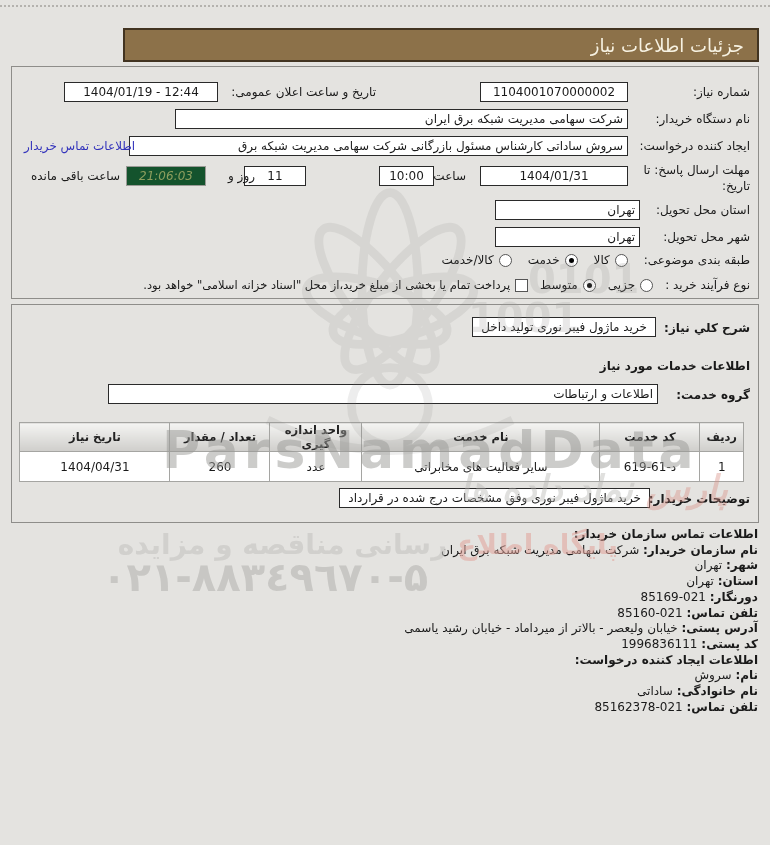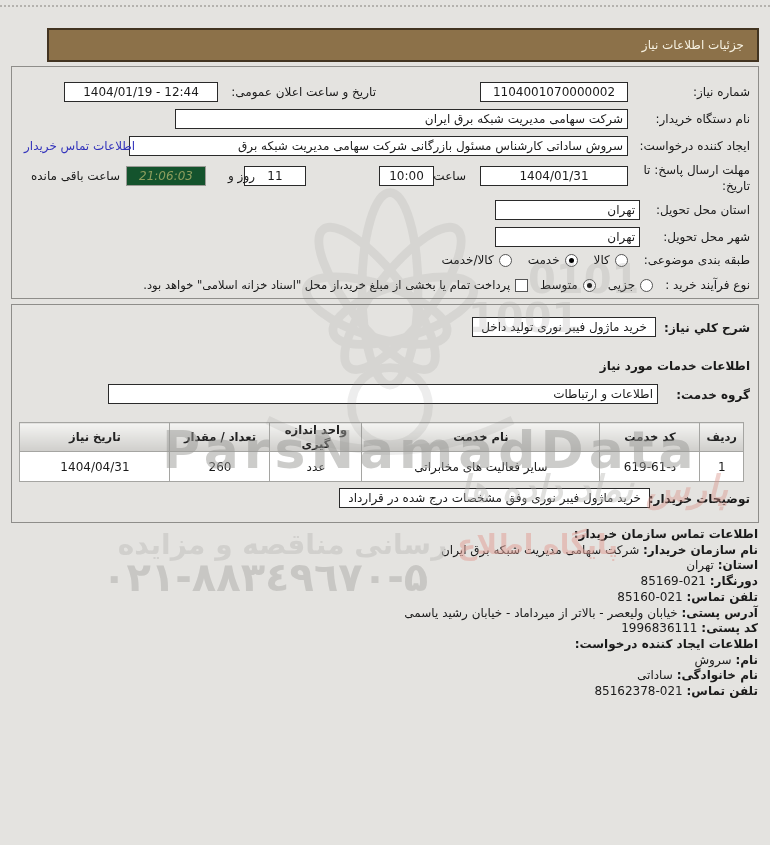--- a/index.html
+++ b/index.html
@@ -6,24 +6,24 @@
   html,body { width:770px; height:845px; }
   body {
     font-family:"DejaVu Sans","Liberation Sans",sans-serif;
     font-size:12px; color:#1a1a1a;
     background:#e4e3e0; direction:rtl; overflow:hidden; position:relative;
   }
   .top-edge { position:absolute; top:5px; left:0; width:770px; border-top:2px dotted #b4b2ae; }
 
   
   .titlebar {
-    position:absolute; top:28px; right:11px; width:712px; height:34px;
+    position:absolute; top:28px; right:11px; width:636px; height:34px;
     background:#8c7149; border:2px solid #423421;
     display:flex; align-items:center; padding:8px 13px;
-    color:#f7f2e2; font-size:12px;
+    color:#f7f2e2; font-size:18px;
   }
 
   .panel { position:absolute; right:11px; width:748px; border:1px solid #8e8d8a; }
   .panel1 { top:66px; height:233px; }
   .panel2 { top:304px; height:219px; }
 
   .lbl { position:absolute; white-space:nowrap; }
   .lbl.b { font-weight:bold; }
 
   .field {
@@ -228,20 +228,24 @@
   </div>
 </div>
 
 <div class="contact">
   <div class="hline">اطلاعات تماس سازمان خریدار:</div>
   <div>
     <span class="l">نام سازمان خریدار:</span>
     <span>شرکت سهامی مدیریت شبکه برق ایران</span>
   </div>
   <div>
+    <span class="l">شهر:</span>
+    <span>تهران</span>
+  </div>
+  <div>
     <span class="l">استان:</span>
     <span>تهران</span>
   </div>
   <div>
     <span class="l">دورنگار:</span>
     <span dir="ltr">85169-021</span>
   </div>
   <div>
     <span class="l">تلفن تماس:</span>
     <span dir="ltr">85160-021</span>

